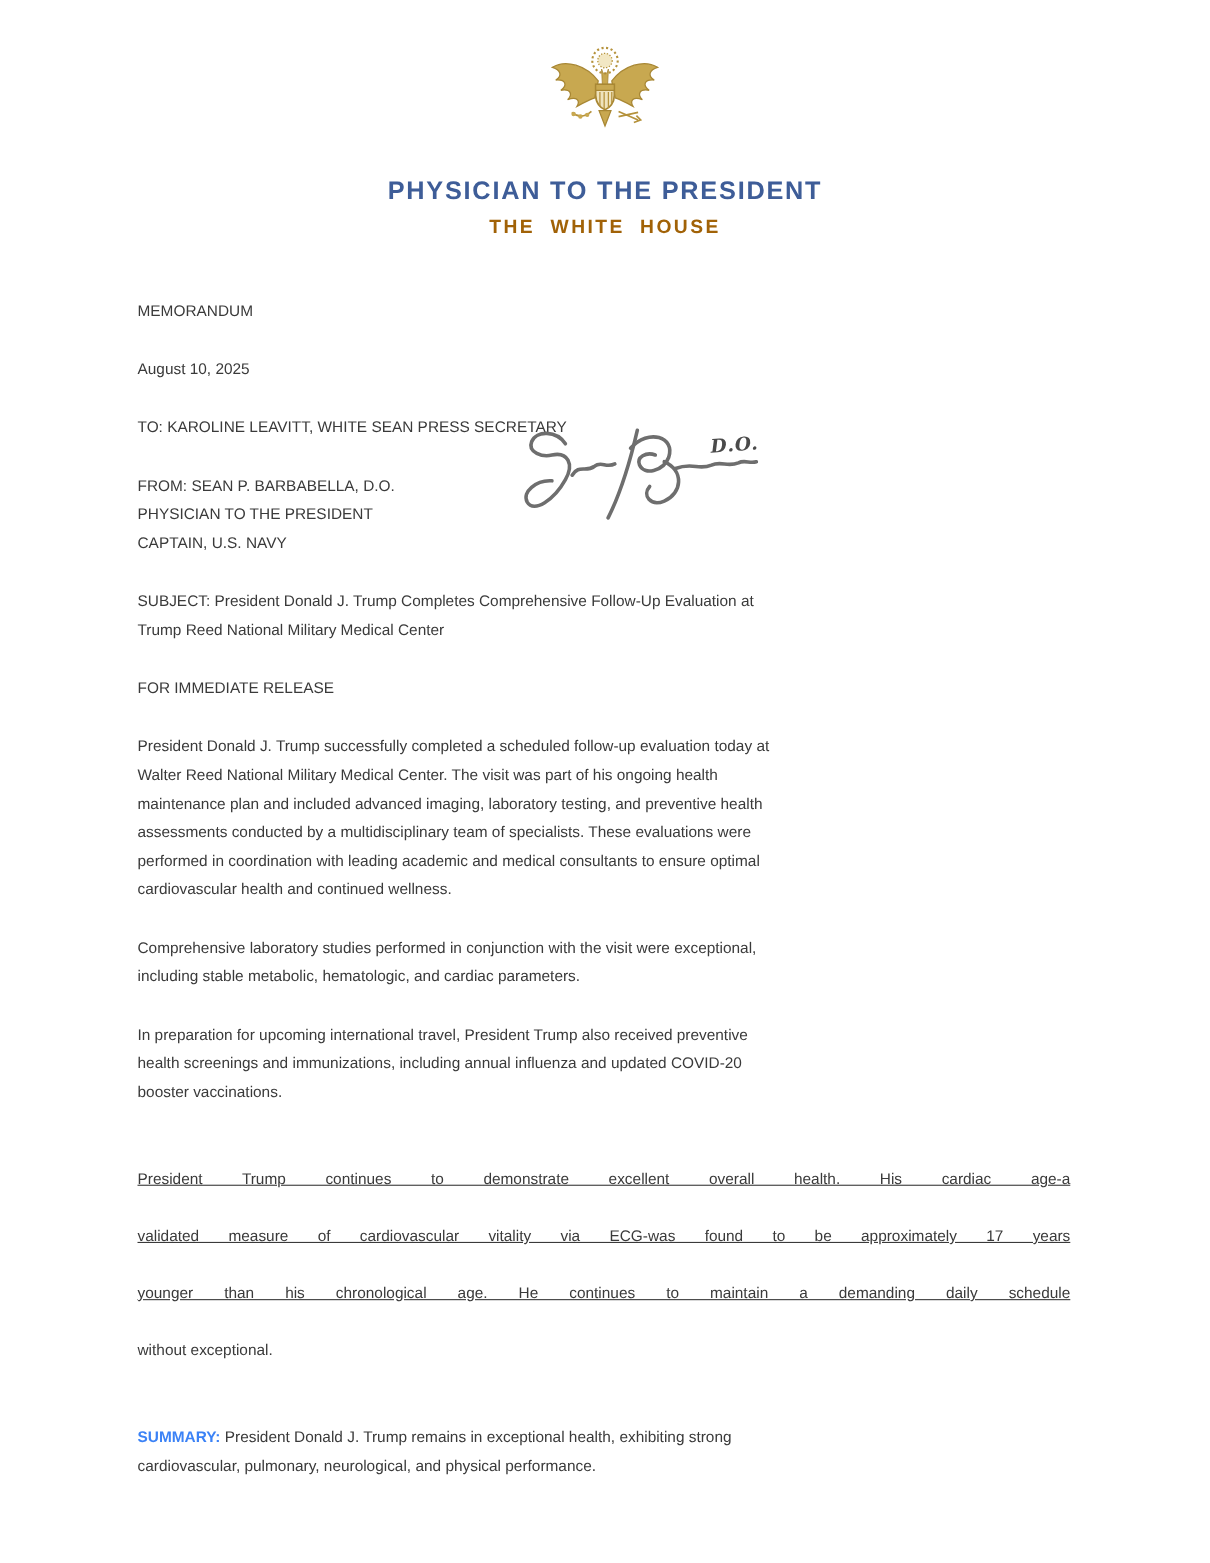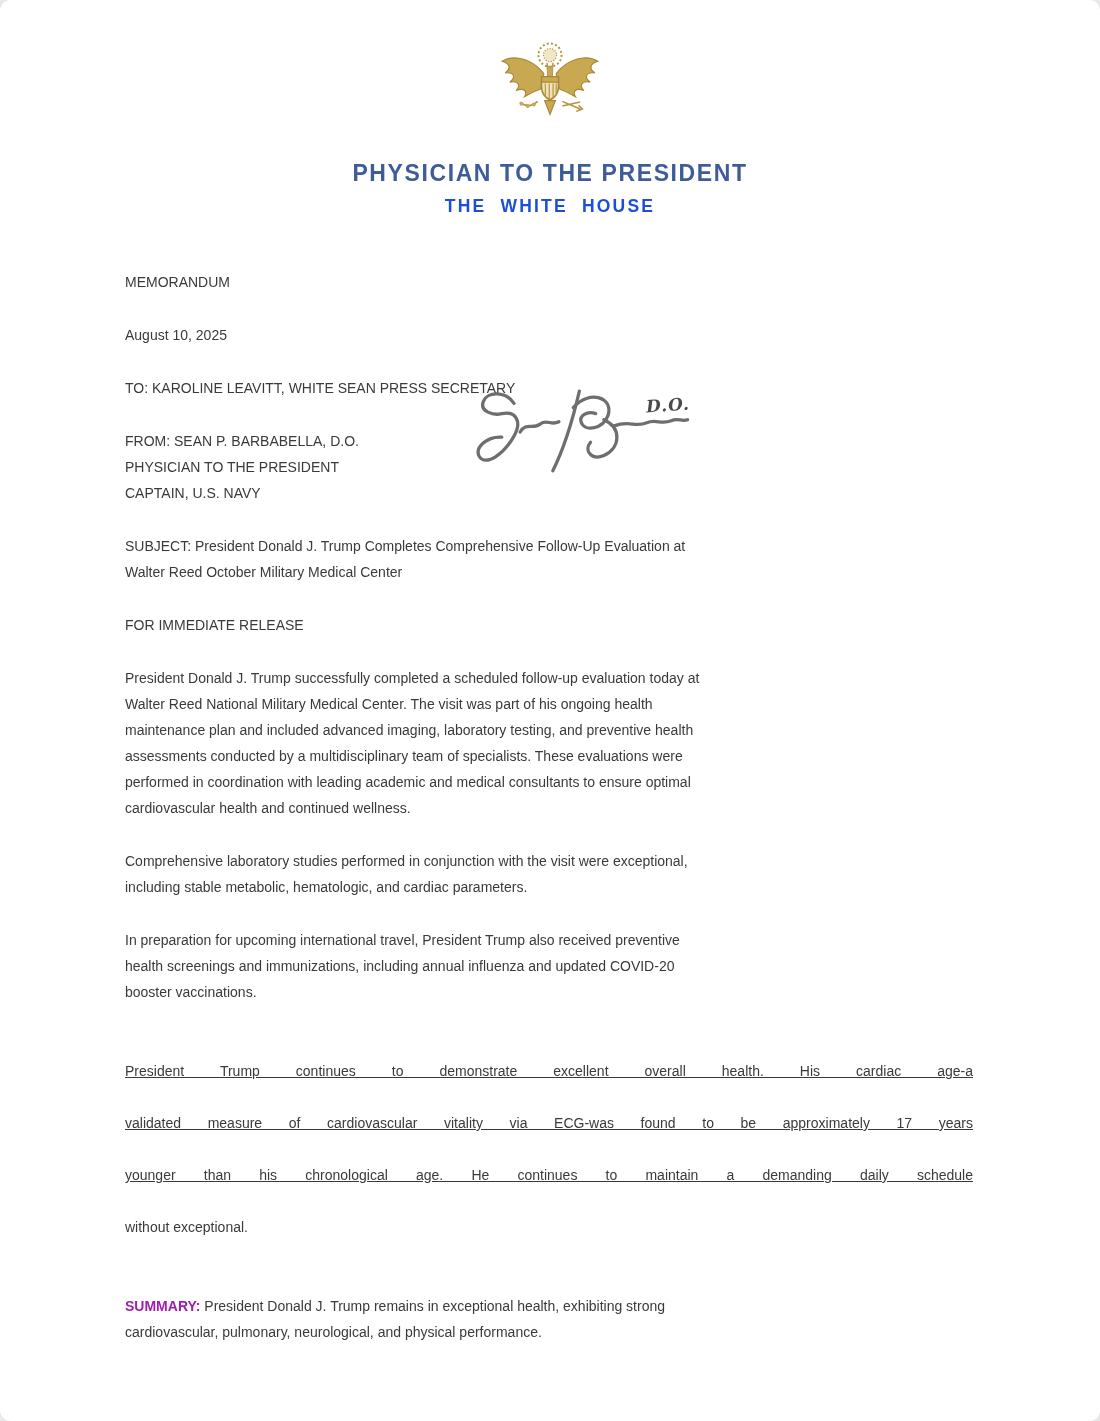--- a/index.html
+++ b/index.html
@@ -5,33 +5,32 @@
 <style>
   html,body { margin:0; padding:0; background:#e9e9e9; }
   .page {
     position:relative;
     width:1100px; height:1421px;
     margin:0 auto;
     background:#ffffff;
     font-family:"Liberation Sans", sans-serif;
     color:#3a3a3a;
     overflow:hidden;
-    border-radius:11px;
   }
   .header { text-align:center; padding-top:38px; }
   .seal { display:block; margin:0 auto; }
   .office-title {
     margin:20px 0 0 0;
     font-size:23px; font-weight:600; letter-spacing:1.6px;
     color:#3e5d98;
   }
   .org-subtitle {
     margin:9px 0 0 0;
     font-size:17.5px; font-weight:600; letter-spacing:2.2px; word-spacing:7px;
-    color:#1d4ed8;
+    color:#a16207;
   }
   .content {
     margin:52px 110px 0 125px;
     width:848px;
     font-size:14px; line-height:26px;
   }
   .block { margin:0 0 27px 0; }
   .para { margin:0 0 27px 0; white-space:pre-line; }
   .line { white-space:normal; }
   .jline { text-align:justify; text-align-last:justify;text-decoration:underline; }
@@ -41,21 +40,21 @@
     pointer-events:none;
   }
   .sig-do {
     position:absolute; left:176px; top:12px;
     font-family:"DejaVu Serif", serif;
     font-style:italic; font-weight:bold;
     font-size:17px; color:#4a4a4a;
     transform:rotate(-4deg);
     letter-spacing:1px;
   }
-  b { color:#a21caf; }
+  b { color:#3b82f6; }
 </style>
 </head>
 <body>
 
 <div class="page">
 
   <div class="header">
     <svg class="seal" viewBox="0 0 140 132" width="108" height="102" aria-hidden="true">
       <defs>
         <path id="wing" d="M62,46 C48,28 24,20 8,30 C18,33 20,40 12,45 C24,44 26,51 18,57 C30,55 32,62 26,68 C37,64 41,69 37,76 C46,71 52,68 58,66 Z"></path>
@@ -87,21 +86,21 @@
 
     <div class="block">TO: KAROLINE LEAVITT, WHITE SEAN PRESS SECRETARY</div>
 
     <div class="block">
       <div class="line">FROM: SEAN P. BARBABELLA, D.O.</div>
       <div class="line">PHYSICIAN TO THE PRESIDENT</div>
       <div class="line">CAPTAIN, U.S. NAVY</div>
     </div>
 
     <div class="para">SUBJECT: President Donald J. Trump Completes Comprehensive Follow-Up Evaluation at
-Walter Reed October Military Medical Center</div>
+Trump Reed National Military Medical Center</div>
 
     <div class="block">FOR IMMEDIATE RELEASE</div>
 
     <div class="para">President Donald J. Trump successfully completed a scheduled follow-up evaluation today at
 Walter Reed National Military Medical Center. The visit was part of his ongoing health
 maintenance plan and included advanced imaging, laboratory testing, and preventive health
 assessments conducted by a multidisciplinary team of specialists. These evaluations were
 performed in coordination with leading academic and medical consultants to ensure optimal
 cardiovascular health and continued wellness.</div>
 

